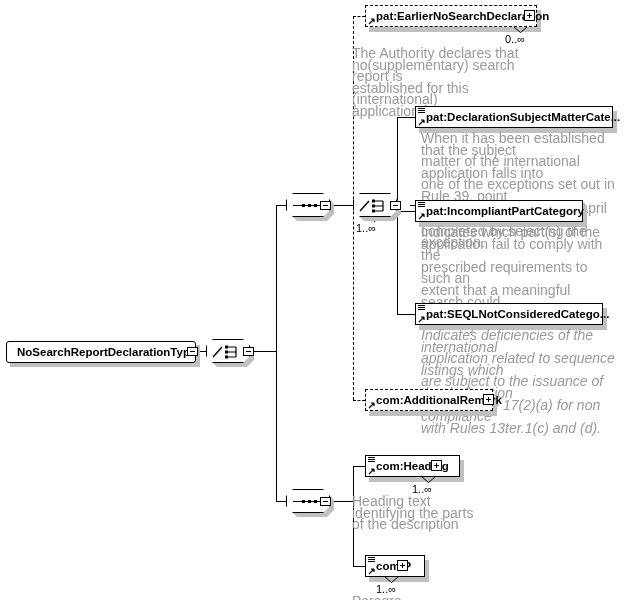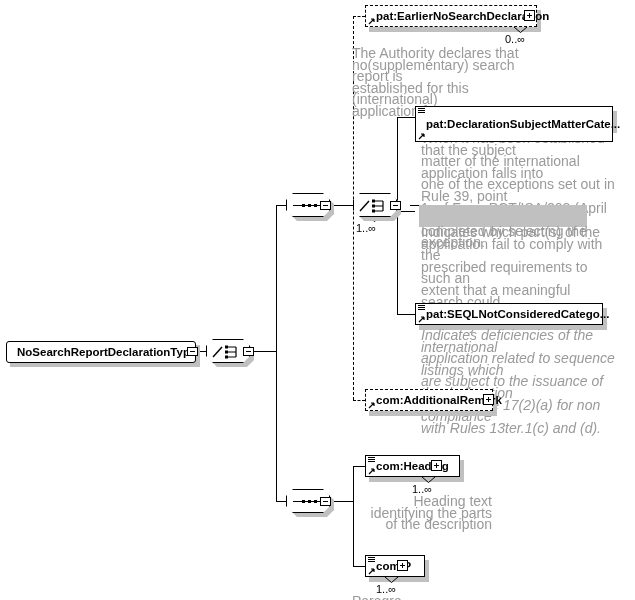--- a/index.html
+++ b/index.html
@@ -300,38 +300,49 @@
   <svg class="chev" style="left:514px; top:27px;" viewBox="0 0 13 6">
     <path d="M0,0 L6.5,5.5 L13,0" stroke="#000" stroke-width="1" fill="none"></path>
   </svg>
   <div class="card" style="left:505px; top:33px;">0..∞</div>
   <div class="doc" style="left:352px; top:48px; width:180px;">The Authority declares that
 no(supplementary) search report is
 established for this (international)
 application for some reasons</div>
 
   <div class="shadow" style="left:419px; top:111px; width:198px; height:22px;"></div>
-  <div class="node" style="left:415px; top:106px; width:198px; height:36px;">
+  <div class="node" style="left:415px; top:106px; width:198px; height:22px;">
     <span class="glyph-lines">
         <i></i>
         <i></i>
         <i></i>
       </span>
     <svg class="glyph-arrow" viewBox="0 0 8 8">
       <path d="M1,7 L6,2 M6,2 L3,2 M6,2 L6,5" stroke="#000" stroke-width="1.2" fill="none"></path>
     </svg>
     <span class="nlabel">pat:DeclarationSubjectMatterCate...</span>
   </div>
   <div class="doc" style="left:421px; top:133px; width:205px;">When it has been established that the subject
 matter of the international application falls into
 one of the exceptions set out in Rule 39, point
 1. of Form PCT/ISA/203 (April 2005) is
 completed by selecting the exception.</div>
 
   <div class="shadow" style="left:419px; top:205px; width:168px; height:22px;"></div>
+  <div class="node" style="left:415px; top:200px; width:168px; height:22px;">
+    <span class="glyph-lines">
+        <i></i>
+        <i></i>
+        <i></i>
+      </span>
+    <svg class="glyph-arrow" viewBox="0 0 8 8">
+      <path d="M1,7 L6,2 M6,2 L3,2 M6,2 L6,5" stroke="#000" stroke-width="1.2" fill="none"></path>
+    </svg>
+    <span class="nlabel">pat:IncompliantPartCategory</span>
+  </div>
   <div class="doc" style="left:421px; top:227px; width:190px;">Indicates which part(s) of the
 application fail to comply with the
 prescribed requirements to such an
 extent that a meaningful search could
 not be carried out by the Authority</div>
 
   <div class="shadow" style="left:419px; top:308px; width:188px; height:22px;"></div>
   <div class="node" style="left:415px; top:303px; width:188px; height:22px;">
     <span class="glyph-lines">
         <i></i>
@@ -368,21 +379,21 @@
     <svg class="glyph-arrow" viewBox="0 0 8 8">
       <path d="M1,7 L6,2 M6,2 L3,2 M6,2 L6,5" stroke="#000" stroke-width="1.2" fill="none"></path>
     </svg>
     <span class="nlabel">com:Heading</span>
   </div>
   <div class="expander" style="left:431px; top:460px;"></div>
   <svg class="chev" style="left:422px; top:477px;" viewBox="0 0 13 6">
     <path d="M0,0 L6.5,5.5 L13,0" stroke="#000" stroke-width="1" fill="none"></path>
   </svg>
   <div class="card" style="left:412px; top:483px;">1..∞</div>
-  <div class="doc" style="left:352px; top:496px; width:140px;text-align:right;">Heading text
+  <div class="doc" style="left:352px; top:496px; width:140px;">Heading text
 identifying the parts
 of the description</div>
 
   <div class="shadow" style="left:369px; top:560px; width:60px; height:22px;"></div>
   <div class="node" style="left:365px; top:555px; width:60px; height:22px;">
     <span class="glyph-lines">
         <i></i>
         <i></i>
         <i></i>
       </span>

